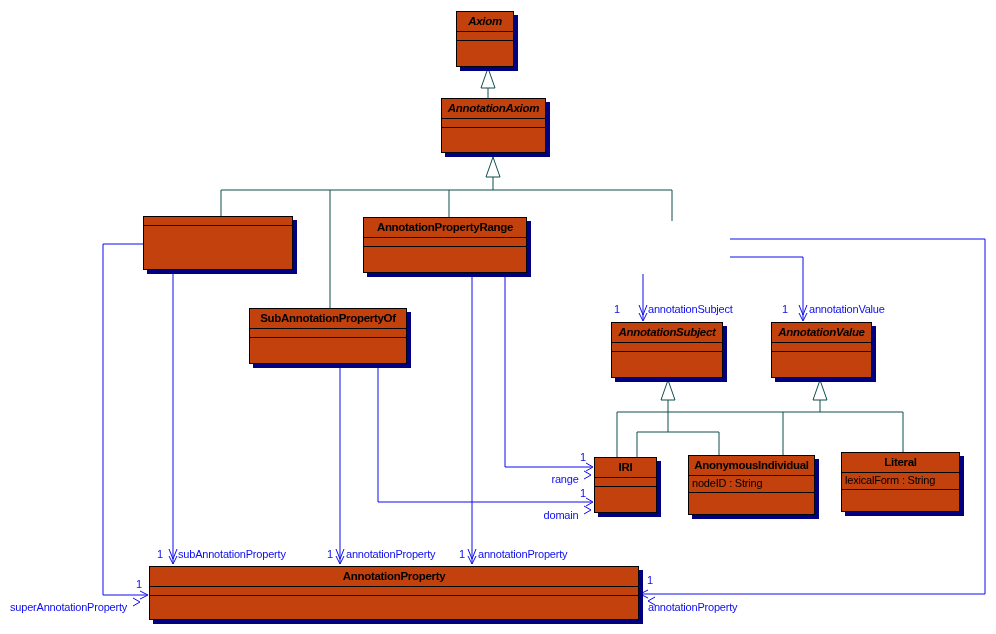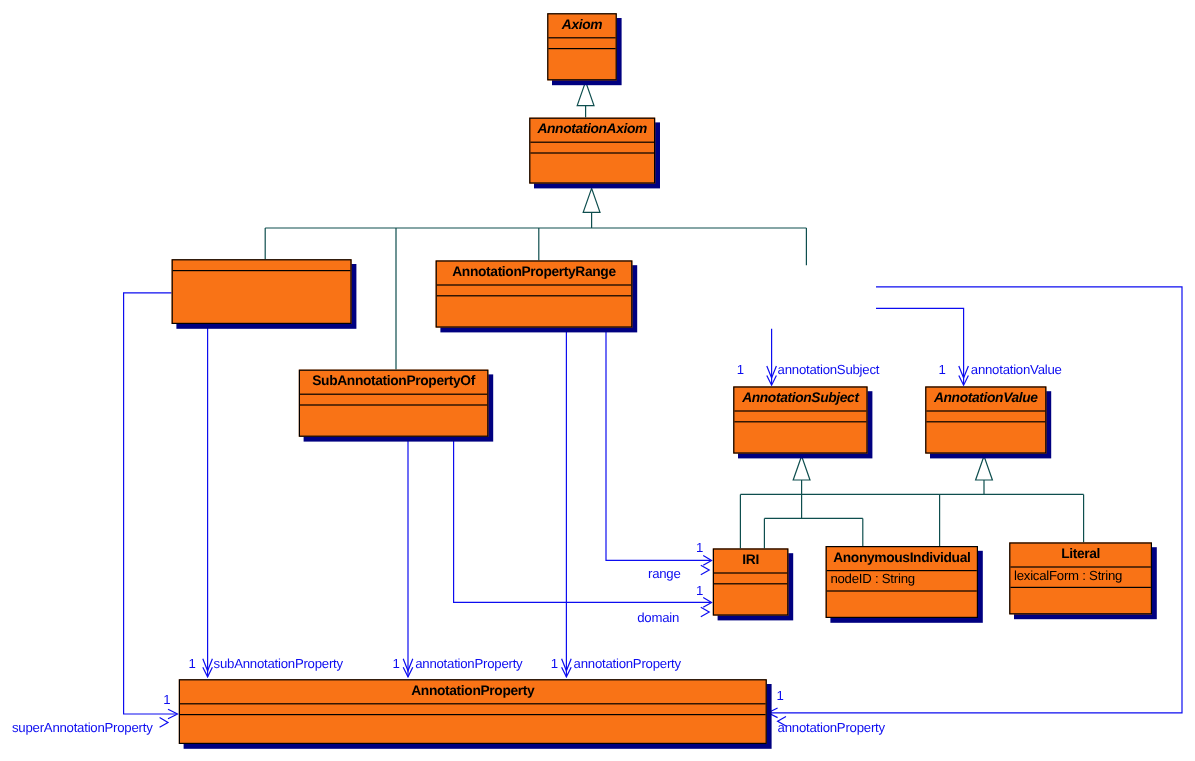--- a/index.html
+++ b/index.html
@@ -1,29 +1,29 @@
 <!DOCTYPE html>
 <html><head>
 <meta charset="utf-8">
 <style>
   html,body{margin:0;padding:0;background:#ffffff;}
   .diagram{position:relative;width:996px;height:634px;background:#ffffff;overflow:hidden;
            font-family:"Liberation Sans",sans-serif;}
   .diagram svg{position:absolute;left:0;top:0;}
-  .uml-class{position:absolute;box-sizing:border-box;background:#f97316;border:1px solid #000000;
+  .uml-class{position:absolute;box-sizing:border-box;background:#c2410c;border:1px solid #000000;
              box-shadow:4px 4px 0 #000080;display:flex;flex-direction:column;}
   .c-title{height:19px;line-height:19px;border-bottom:1px solid #000000;text-align:center;
            font-weight:bold;font-size:11.5px;letter-spacing:-0.3px;white-space:nowrap;overflow:hidden;}
   .abstract .c-title{font-style:italic;}
   .c-attrs{height:8px;border-bottom:1px solid #000000;font-size:11px;letter-spacing:-0.2px;}
   .c-attrs.with-text{height:auto;padding:1px 2px 2px 3px;line-height:13px;white-space:nowrap;}
   .c-ops{flex:1;}
   .lbl{position:absolute;color:#0d0df0;font-size:11px;letter-spacing:-0.2px;line-height:13px;
        white-space:nowrap;}
-  .lbl.r{text-align:left;}
+  .lbl.r{text-align:center;}
 </style>
 </head>
 <body>
 
 <div class="diagram">
 
   <svg width="996" height="634" viewBox="0 0 996 634">
 
     <g stroke="#0e4e4e" stroke-width="1" fill="none">
       <path d="M488,88 V98"></path>

